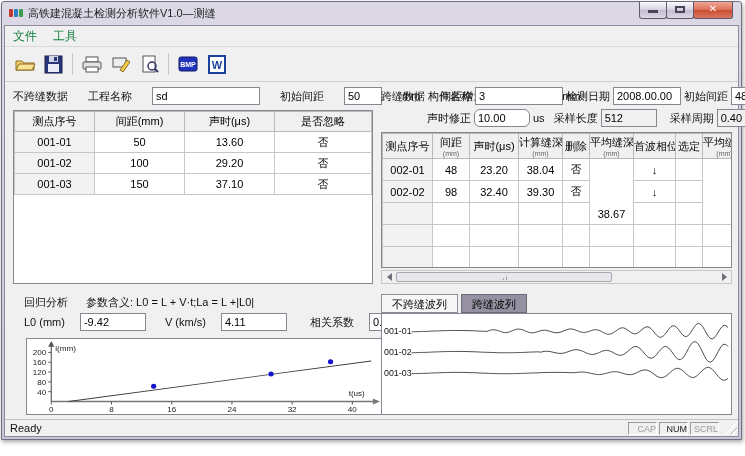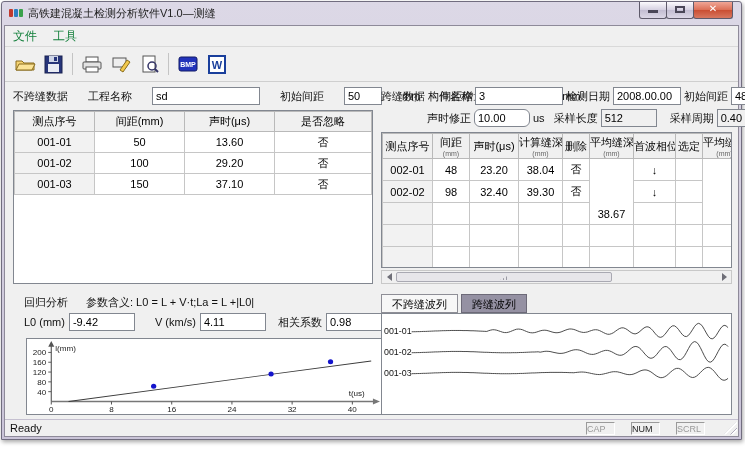--- a/index.html
+++ b/index.html
@@ -52,21 +52,21 @@
   .sthumb { position:absolute; left:14px; top:1px; width:62%; height:10px; background:#e7e6ea; border:1px solid #a9a9b2; border-radius:2px; }
   .sthumb .grip { position:absolute; left:50%; top:2px; width:9px; height:5px; margin-left:-4px;
                   background:repeating-linear-gradient(90deg,#9a9aa4 0 1px,transparent 1px 3px); }
   .chartbox { position:absolute; left:2px; right:2px; top:44px; bottom:0; background:#fff; border:1px solid #828790; }
   .tabs { position:absolute; left:0; top:0; height:19px; display:flex; gap:3px; }
   .tab { font-size:11px; padding:0 10px; line-height:18px; border:1px solid #8e8e96; background:#f7f7f7; }
   .tab.active { background:#9591a3; border-color:#6d6a78; }
   .wavebox { position:absolute; left:0; right:0; top:19px; bottom:0; background:#fff; border:1px solid #828790; }
   .statusbar { position:absolute; left:0; bottom:0; right:0; height:17px; background:#f0f0f0; border-top:1px solid #c5c0d0; display:flex; align-items:center; }
   .status-left { font-size:11px; padding-left:5px; color:#111; flex:1; }
-  .sind { font-size:9px; width:29px; height:13px; text-align:left; line-height:12px; margin-right:16px;
+  .sind { font-size:9px; width:29px; height:13px; text-align:right; line-height:12px; margin-right:2px;
           border:1px solid; border-color:#9a9a9a #ffffff #ffffff #9a9a9a; color:#9a9a9a; }
   .sind.on { color:#222; }
   .grip { width:13px; height:13px; margin:0 1px 0 3px;
           background:repeating-linear-gradient(135deg,transparent 0 3px,#b0acbc 3px 4px,#fff 4px 5px);
           clip-path:polygon(100% 0,100% 100%,0 100%); }
   svg text { font-family:"Liberation Sans","DejaVu Sans",sans-serif; }
 </style>
 </head>
 <body>
 
@@ -311,24 +311,24 @@
               <span class="tri-r"></span>
             </span>
         </div>
       </div>
 
       <div class="panel-lb">
         <div class="ctl-row" style="height:16px; gap:18px">
           <span class="lbl">回归分析</span>
           <span class="lbl">参数含义: L0 = L + V·t;La = L +|L0|</span>
         </div>
-        <div class="ctl-row" style="position:absolute; top:18px; left:0; right:0; gap:4px">
+        <div class="ctl-row" style="position:absolute; top:18px; left:0; right:0; gap:15px">
           <span class="lbl">L0 (mm)</span>
           <input class="field" style="width: 66px;" value="-9.42">
-          <span class="lbl" style="margin-left:16px">V (km/s)</span>
+          <span class="lbl" style="margin-left:4px">V (km/s)</span>
           <input class="field" style="width: 66px;" value="4.11">
           <span class="lbl" style="margin-left:8px">相关系数</span>
           <input class="field" style="width: 66px;" value="0.98">
         </div>
         <div class="chartbox">
           <svg viewBox="0 0 350 78" width="100%" height="100%" preserveAspectRatio="none">
               <line x1="24" y1="65" x2="346" y2="65" stroke="#777" stroke-width="1.6"></line>
               <polygon points="349,65 342,62 342,68" fill="#777"></polygon>
               <line x1="24" y1="65" x2="24" y2="5" stroke="#555" stroke-width="1.1"></line>
               <polygon points="24,2 21,8 27,8" fill="#555"></polygon>

